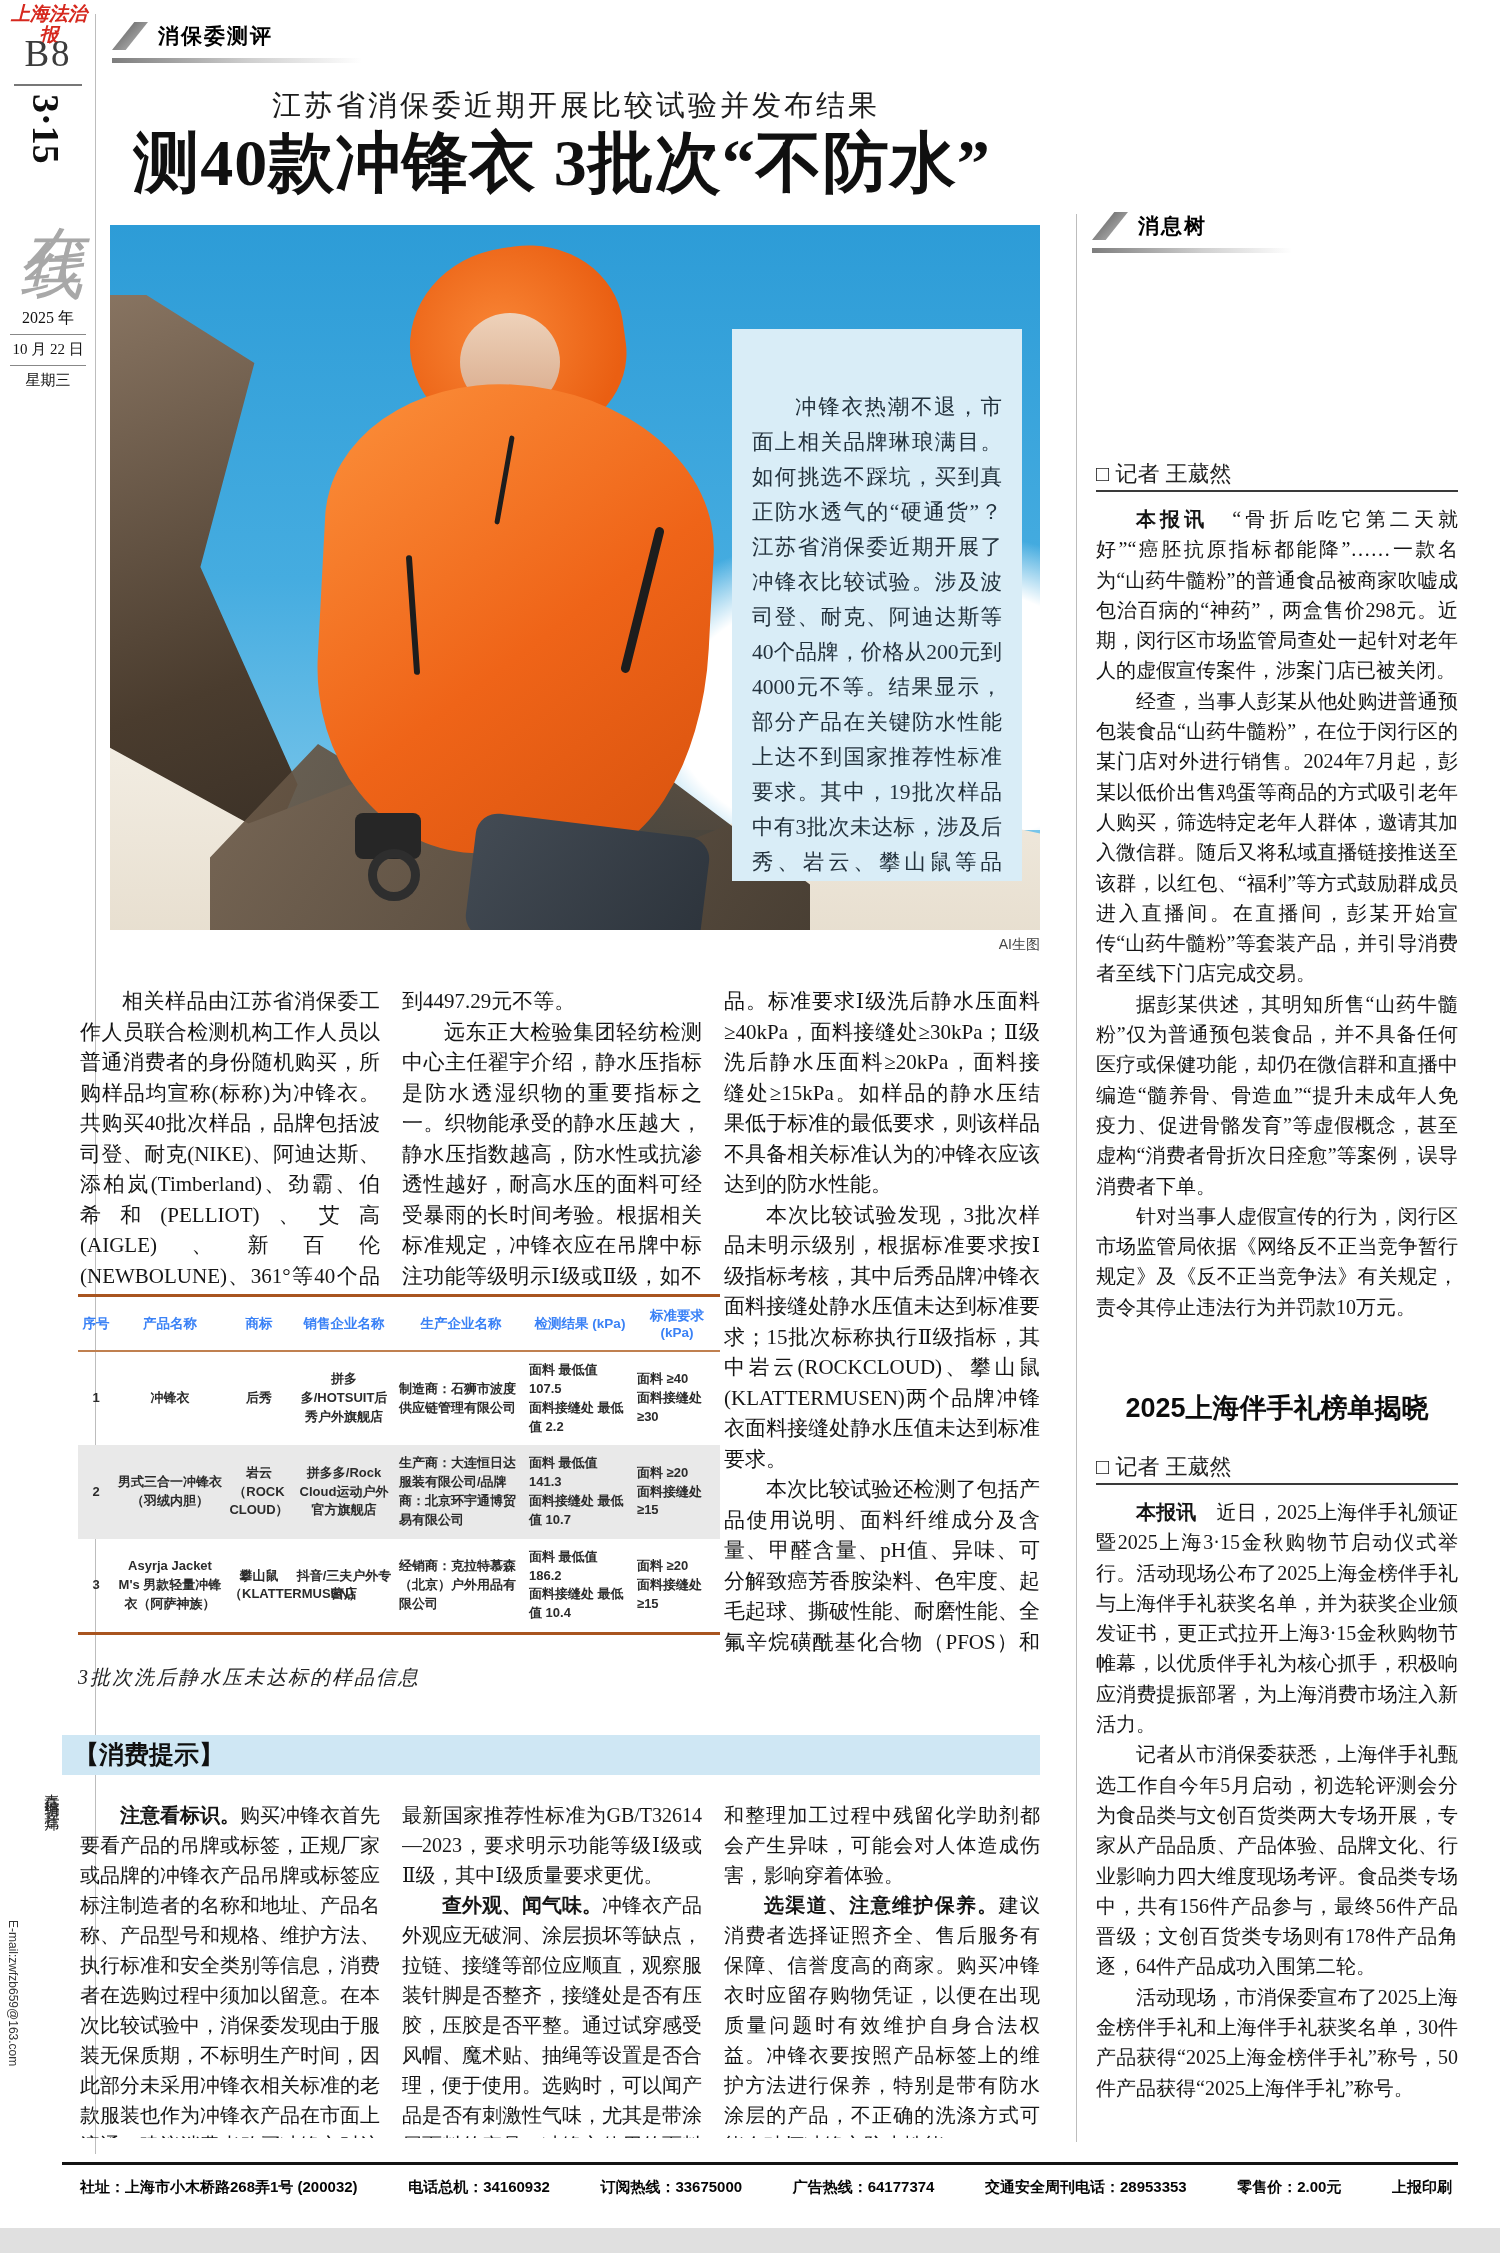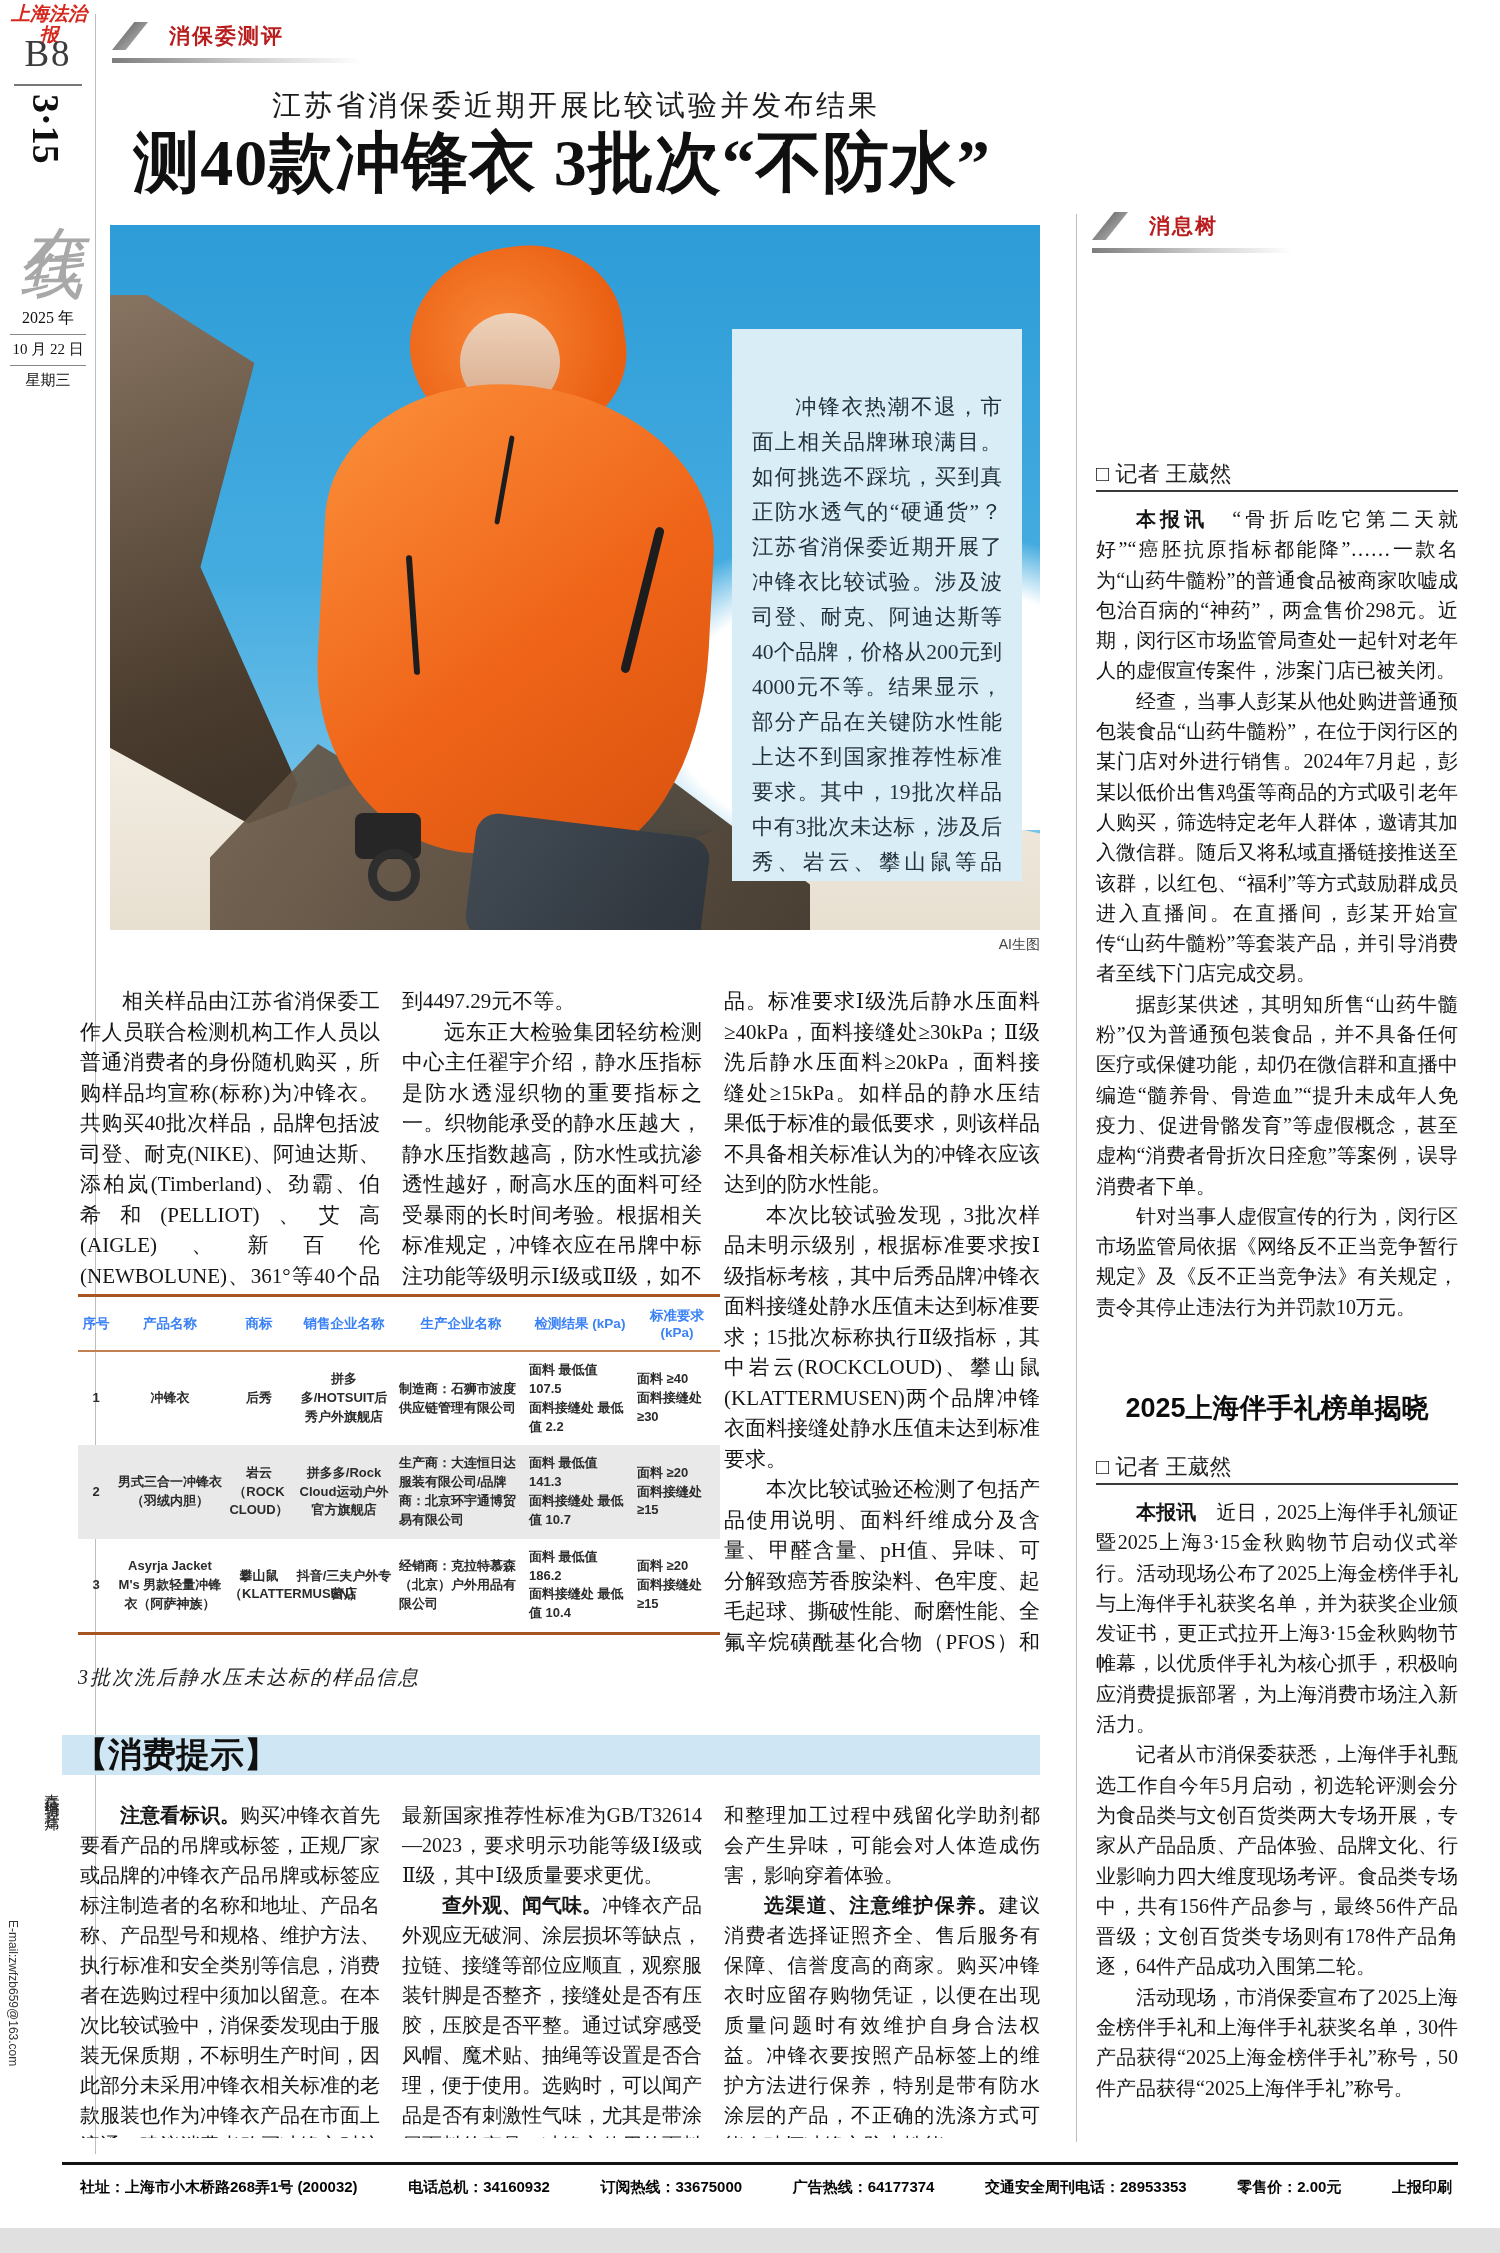--- a/index.html
+++ b/index.html
@@ -23,21 +23,21 @@
   .drule2{left:10px;top:365px;width:76px;height:1px;background:#888;}
   .d3{left:0;top:371px;width:96px;text-align:center;font-size:15px;color:#111;}
   .rail-divider{left:95px;top:14px;width:1px;height:2140px;background:#bdbdbd;}
   .editor{left:42px;top:1782px;height:260px;font-size:15px;color:#222;letter-spacing:3px;}
   .email{left:6px;top:1920px;height:320px;font-size:12px;color:#333;}
 
   
   .flag{display:flex;align-items:center;gap:10px;}
   .flag .tri{width:36px;height:28px;background:linear-gradient(135deg,#4f4f4f,#c9c9c9);
              clip-path:polygon(0 100%,62% 0,100% 0,38% 100%);}
-  .flag .lbl{font-size:21px;font-weight:bold;color:#b91c1c;letter-spacing:2px;margin-left:11px;}
+  .flag .lbl{font-size:21px;font-weight:bold;color:#000000;letter-spacing:2px;}
   .flag-bar{height:5px;background:linear-gradient(90deg,#7d7d7d,#cfcfcf 55%,rgba(255,255,255,0));}
 
   
   .kicker{left:112px;top:86px;width:928px;text-align:center;font-size:29px;color:#1c1c1c;letter-spacing:3px;}
   .headline{left:62px;top:118px;width:1000px;text-align:center;font-size:66px;font-weight:900;color:#101010;letter-spacing:1px;}
 
   
   .photo{left:110px;top:225px;width:930px;height:705px;overflow:hidden;
          background:linear-gradient(180deg,#2d9cd7 0%,#45ace0 50%,#8ccfee 100%);}
   .photo .cloud{position:absolute;right:-70px;bottom:100px;width:520px;height:300px;
@@ -82,21 +82,21 @@
   .rtable th{color:#3b82f6;font-size:13.5px;font-weight:bold;padding:10px 2px;vertical-align:middle;}
   .rtable thead{border-top:3px solid #a8541f;border-bottom:2px solid #c08050;}
   .rtable tbody{border-bottom:3px solid #a8541f;}
   .rtable td{padding:9px 3px;vertical-align:middle;text-align:center;line-height:1.45;font-weight:bold;}
   .rtable td.lft{text-align:left;}
   .rtable tr.shade{background:#e9e9e9;}
   .tbl-cap{left:78px;top:1664px;width:642px;text-align:left;font-size:20px;font-style:italic;color:#222;letter-spacing:2px;}
 
   
   .tipbar{left:62px;top:1735px;width:978px;height:40px;background:#cfe7f4;}
-  .tipbar span{display:inline-block;padding-left:12px;line-height:40px;font-size:34px;font-weight:bold;color:#101010;}
+  .tipbar span{display:inline-block;padding-left:12px;line-height:40px;font-size:25px;font-weight:bold;color:#101010;}
   .tipcol{font-size:20px;line-height:30px;color:#151515;overflow:hidden;}
   .t1{left:80px;top:1800px;width:300px;height:338px;}
   .t2{left:402px;top:1800px;width:300px;height:338px;}
   .t3{left:724px;top:1800px;width:316px;height:338px;}
 
   
   .news-divider{left:1076px;top:214px;width:1px;height:1928px;background:#bdbdbd;}
   .a-title{left:1096px;top:348px;width:362px;font-size:30px;line-height:44px;font-weight:bold;color:#0d0d0d;}
   .byline{font-size:22px;color:#222;}
   .b1{left:1096px;top:459px;width:362px;}

